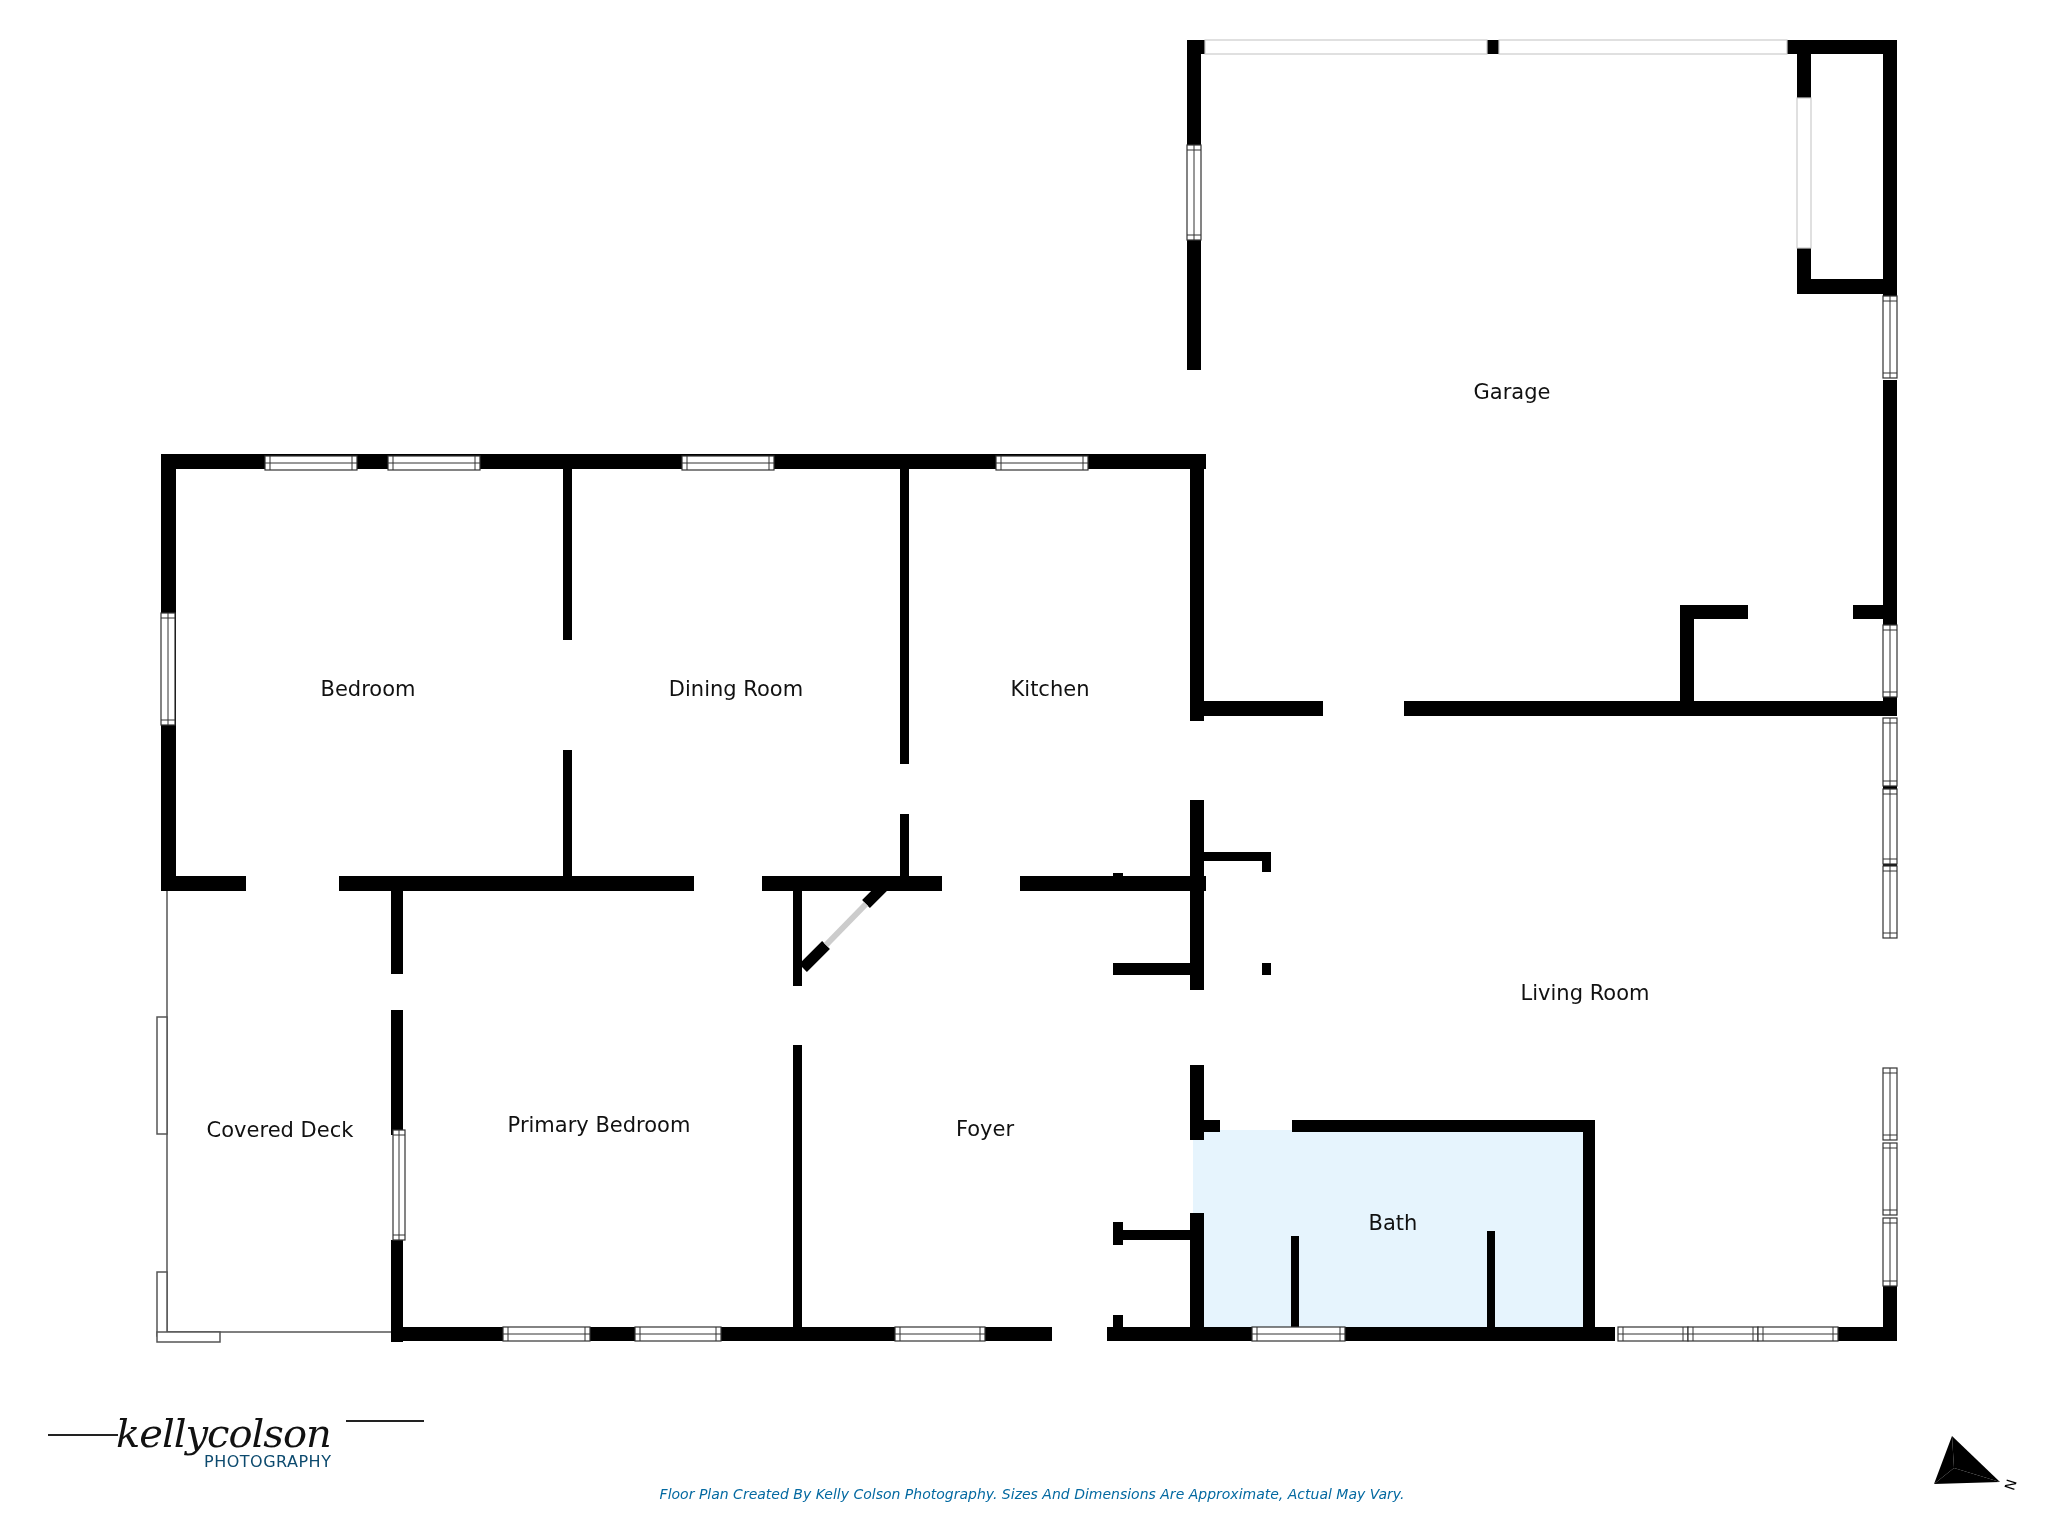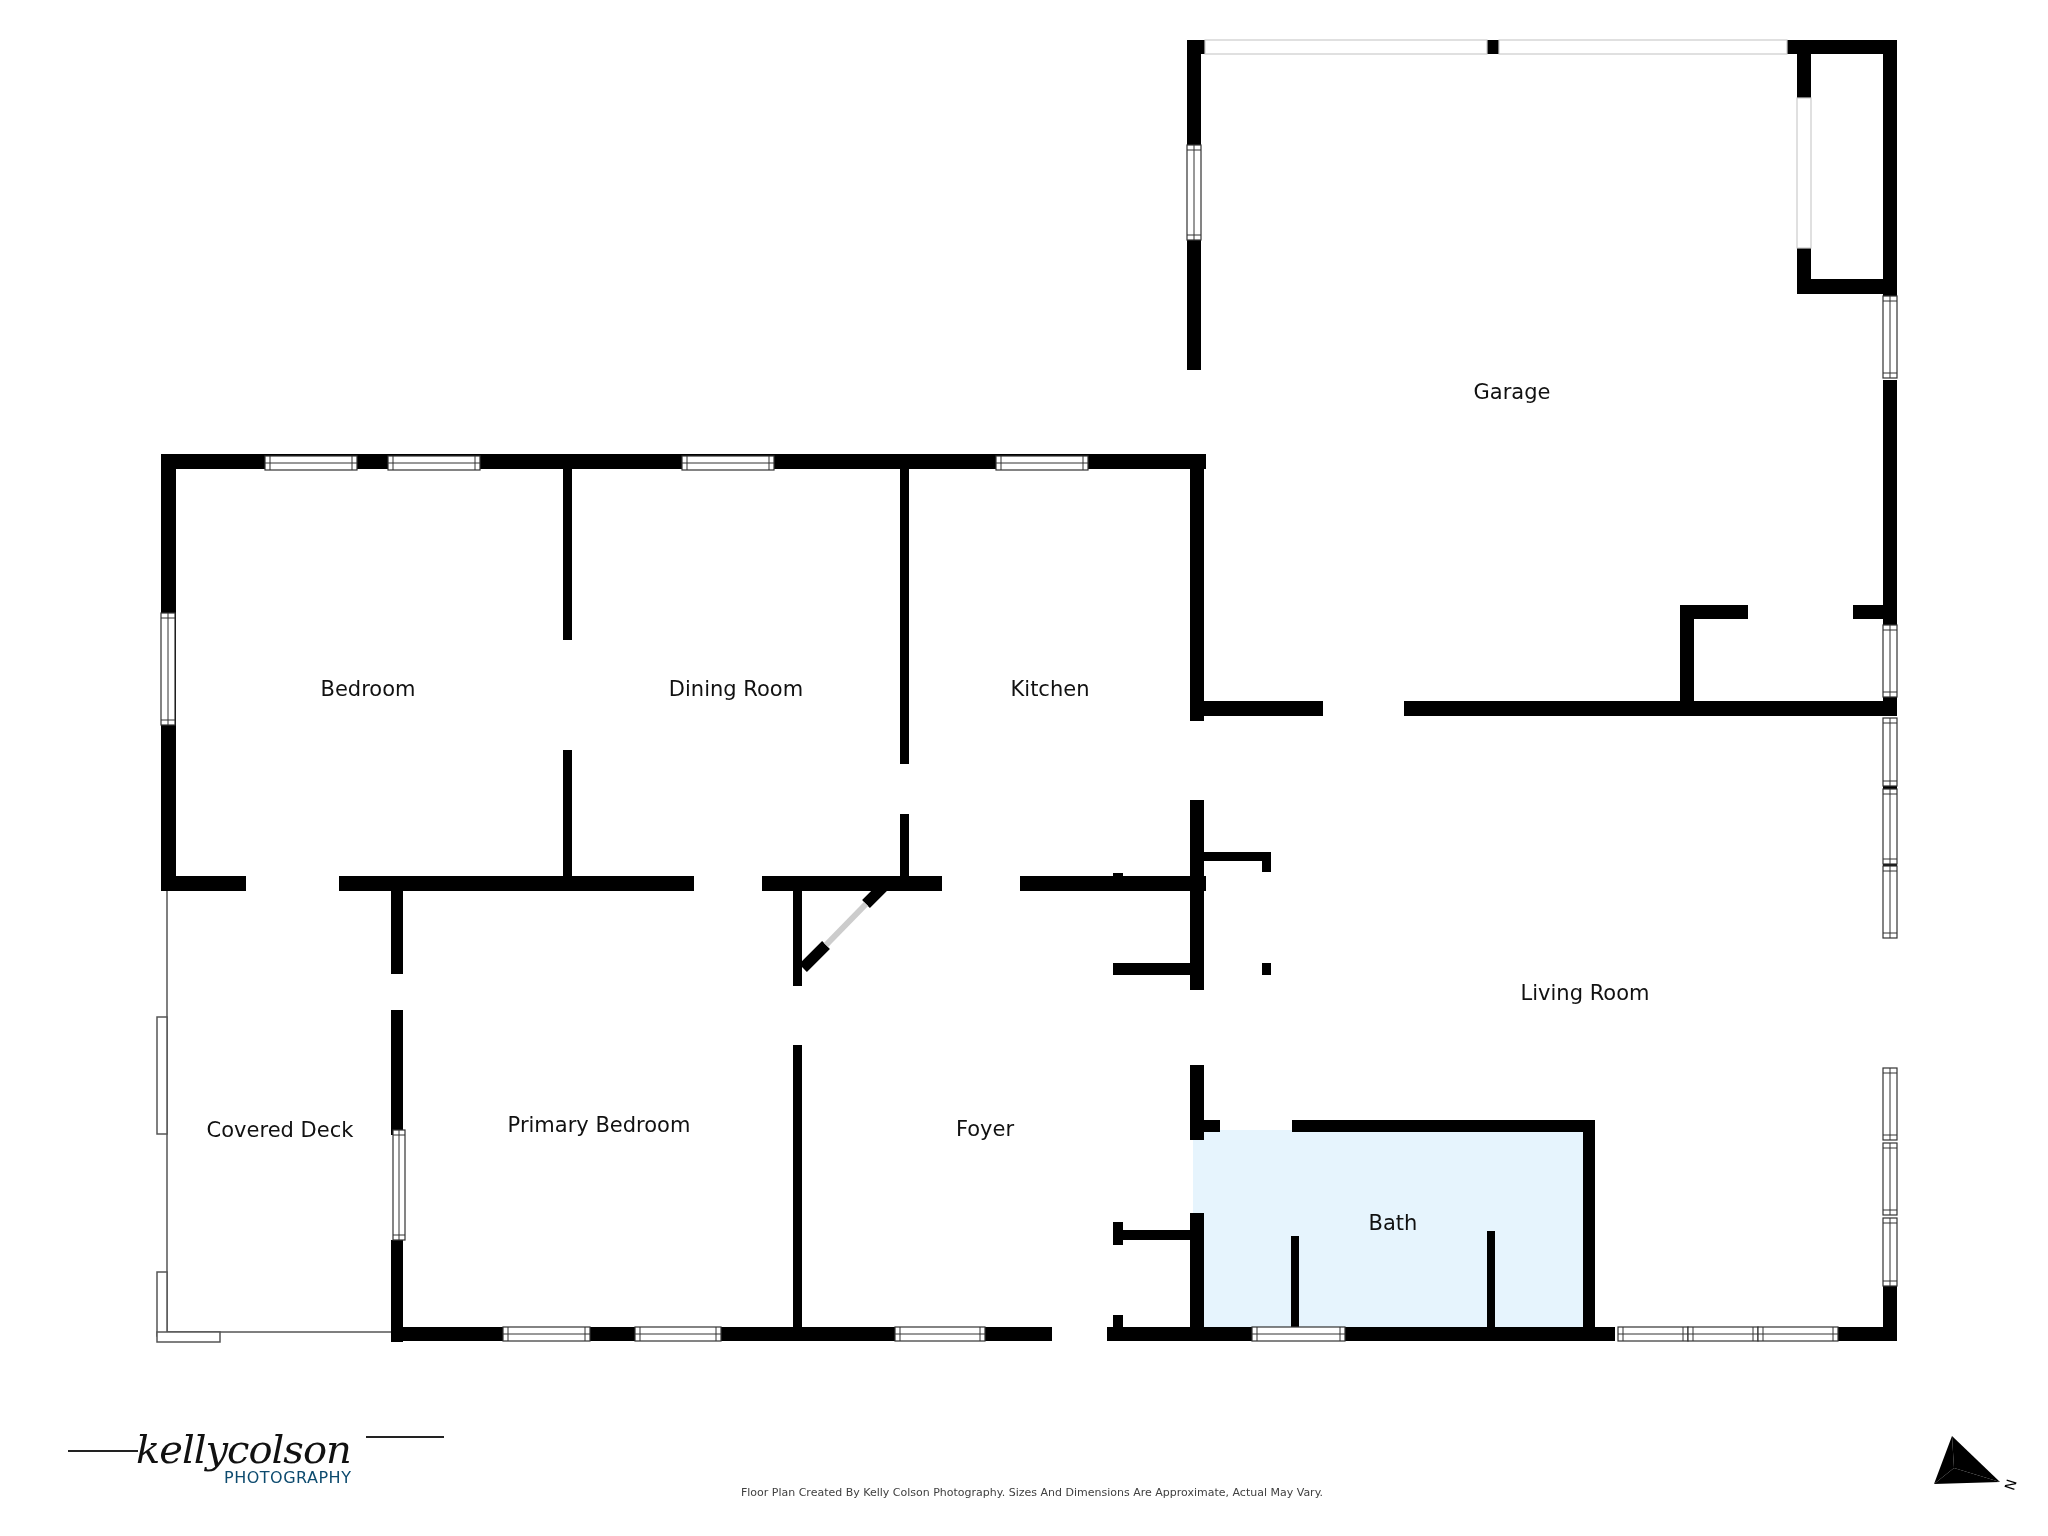--- a/index.html
+++ b/index.html
@@ -1,23 +1,23 @@
 <!DOCTYPE html>
 <html><head>
 <meta charset="utf-8">
 <style>
   html, body { margin: 0; padding: 0; background: #ffffff; }
   body { width: 2048px; height: 1536px; position: relative; overflow: hidden; font-family: "DejaVu Sans", sans-serif; }
   #plan { position: absolute; left: 0; top: 0; width: 2048px; height: 1536px; }
   .room-label { font-family: "DejaVu Sans", sans-serif; font-size: 21px; fill: #111; }
-  .logo { position: absolute; left: 68px; top: 1410px; width: 340px; height: 70px; margin-top: 16px; }
+  .logo { position: absolute; left: 48px; top: 1410px; width: 340px; height: 70px; }
   .logo-script { position: absolute; left: 68px; top: 0; font-family: "DejaVu Serif", serif; font-style: italic; font-size: 40px; color: #111; letter-spacing: -1px; }
   .logo-sub { position: absolute; left: 156px; top: 42px; font-family: "DejaVu Sans", sans-serif; font-size: 16px; color: #0c4a6e; letter-spacing: 0.5px; }
   .logo-swash { position: absolute; top: 24px; height: 2px; background: #222; }
-  .footer { position: absolute; left: 0; width: 2048px; top: 1486px; text-align: center; font-family: "DejaVu Sans", sans-serif; font-size: 11px; color: #404040; }
+  .footer { position: absolute; left: 0; width: 2048px; top: 1486px; text-align: center; font-family: "DejaVu Sans", sans-serif; font-size: 14px; color: #0369a1; font-style: italic; }
   .footer span { position: relative; left: 8px; }
   .compass { position: absolute; left: 1920px; top: 1430px; width: 100px; height: 70px; }
 </style>
 </head>
 <body>
 
 <svg id="plan" viewBox="0 0 2048 1536" xmlns="http://www.w3.org/2000/svg">
   <g id="bath-fill-layer">
       <rect x="1193" y="1130" width="395" height="207" fill="#e6f4fd"></rect>
     </g>

